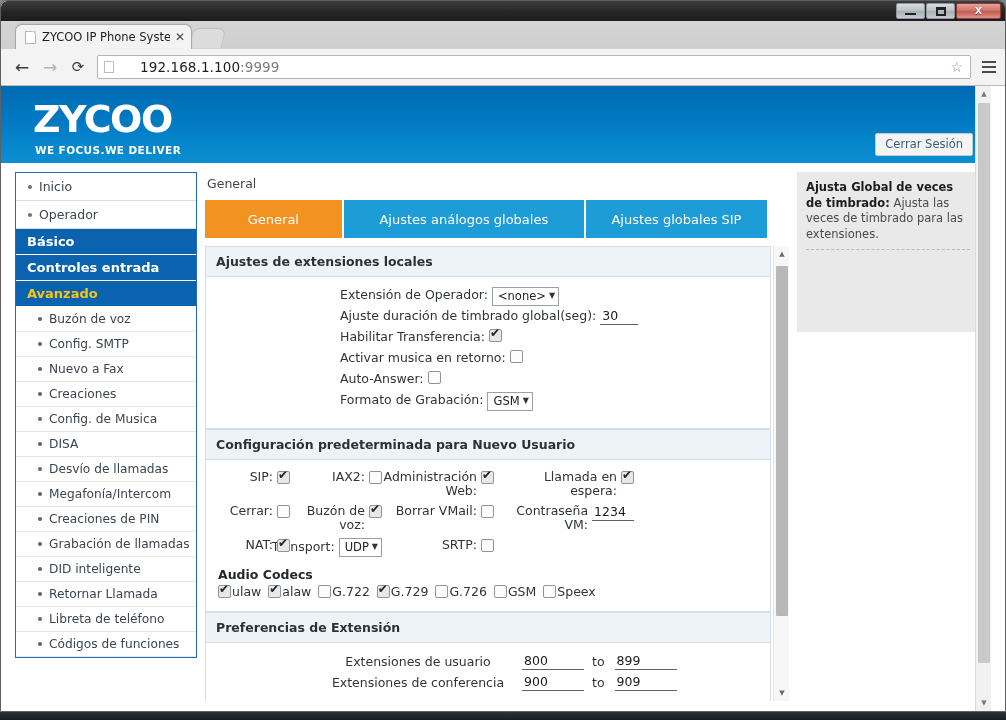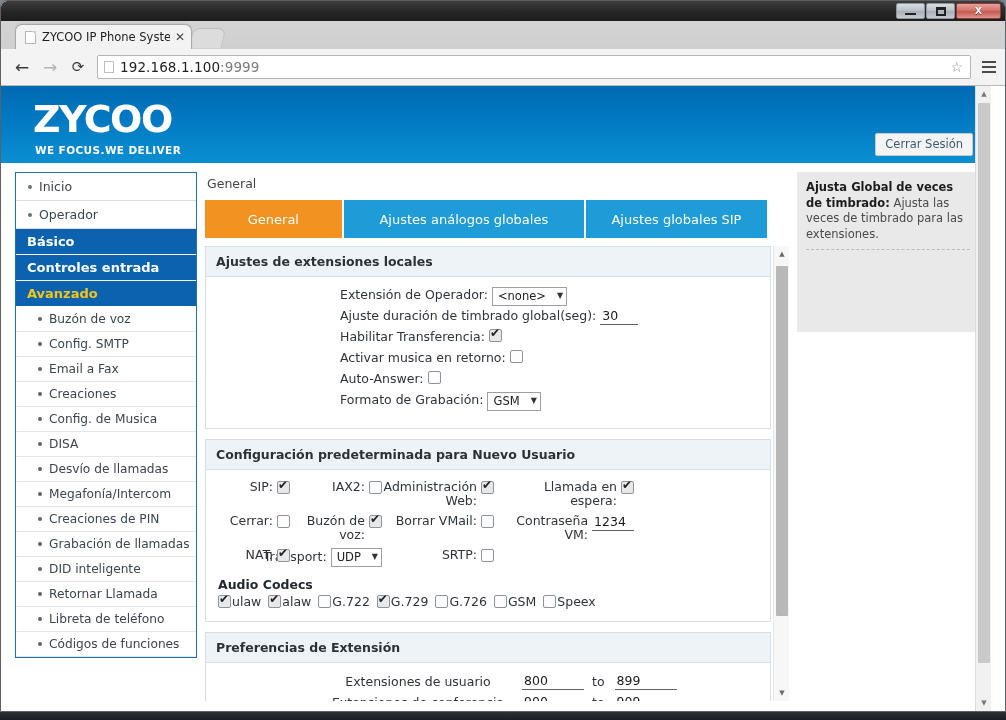--- a/index.html
+++ b/index.html
@@ -100,21 +100,21 @@
   .navbtn {
     width: 26px; height: 26px; margin-right: 2px;
     display: flex; align-items: center; justify-content: center;
     color: #3a3a3a; font-size: 17px; line-height: 1;
   }
   .navbtn.fwd { color: #b4b4b4; }
   .navbtn.reload { font-size: 15px; }
   .omnibox {
     flex: 1; height: 24px; margin: 0 6px 0 4px;
     background: #fff; border: 1px solid #b5b5b5; border-radius: 2px;
-    display: flex; align-items: center; padding: 0 4px;
+    display: flex; align-items: center; padding: 0 4px; gap: 20px;
   }
   .omni-icon {
     width: 10px; height: 12px; background: #fff; border: 1px solid #bdbdbd;
     margin: 0 6px 0 2px; position: relative; flex: 0 0 auto;
   }
   .omni-icon::after {
     content: ""; position: absolute; right: -1px; top: -1px;
     border-width: 0 3px 3px 0; border-style: solid;
     border-color: transparent #d2d2d2 transparent transparent;
   }
@@ -206,39 +206,39 @@
   }
   .ptab:last-child { border-right: none; }
   .ptab.active { background: #f29220; }
   .ptab.idle { background: #1e9cd7; }
 
   #panel {
     margin-top: 8px; width: 584px; height: 455px;
     position: relative; overflow: hidden;
   }
   #panelinner { width: 566px; }
-  .card { border: 1px solid #d8dee3; background: #fff; margin-bottom: 10px; }
+  .card { border: 1px solid #d8dee3; background: #fff; margin-bottom: 0; }
   .card-hd {
     background: #eef3f7; border-bottom: 1px solid #d8dee3;
     font-size: 12.5px; font-weight: bold; color: #2b3138;
     padding: 7px 10px;
   }
   .card-bd { padding: 10px 8px 12px; }
 
   
   .frow {
     display: flex; align-items: flex-start; justify-content: flex-start;
     font-size: 12.5px; color: #2e3439; height: 21px;
     padding-left: 126px;
   }
   .frow .lbl { text-align: right; }
   .sel {
     border: 1px solid #9aa0a6; background: #fff; font-size: 11.5px;
     color: #222; padding: 1px 3px 2px 5px; margin-left: 4px;
-    display: inline-flex; align-items: center; gap: 11px; line-height: 1.25;
+    display: inline-flex; align-items: center; gap: 3px; line-height: 1.25;
   }
   .sel .car { font-size: 8px; color: #333; }
   .tin {
     border: none; border-bottom: 1px solid #5d6166; background: transparent;
     font-size: 12.5px; color: #1a1a1a; margin-left: 4px;
     padding: 0 2px 1px; font-family: inherit;
   }
   .cb {
     width: 13px; height: 13px; border: 1px solid #8d949b; background: #fdfdfd;
     display: inline-block; vertical-align: middle; border-radius: 2px;
@@ -398,21 +398,21 @@
             <div class="nav-sub">
               <span class="dot"></span>
               <span>Buzón de voz</span>
             </div>
             <div class="nav-sub">
               <span class="dot"></span>
               <span>Config. SMTP</span>
             </div>
             <div class="nav-sub">
               <span class="dot"></span>
-              <span>Email a Fax</span>
+              <span>Nuevo a Fax</span>
             </div>
             <div class="nav-sub">
               <span class="dot"></span>
               <span>Creaciones</span>
             </div>
             <div class="nav-sub">
               <span class="dot"></span>
               <span>Config. de Musica</span>
             </div>
             <div class="nav-sub">

